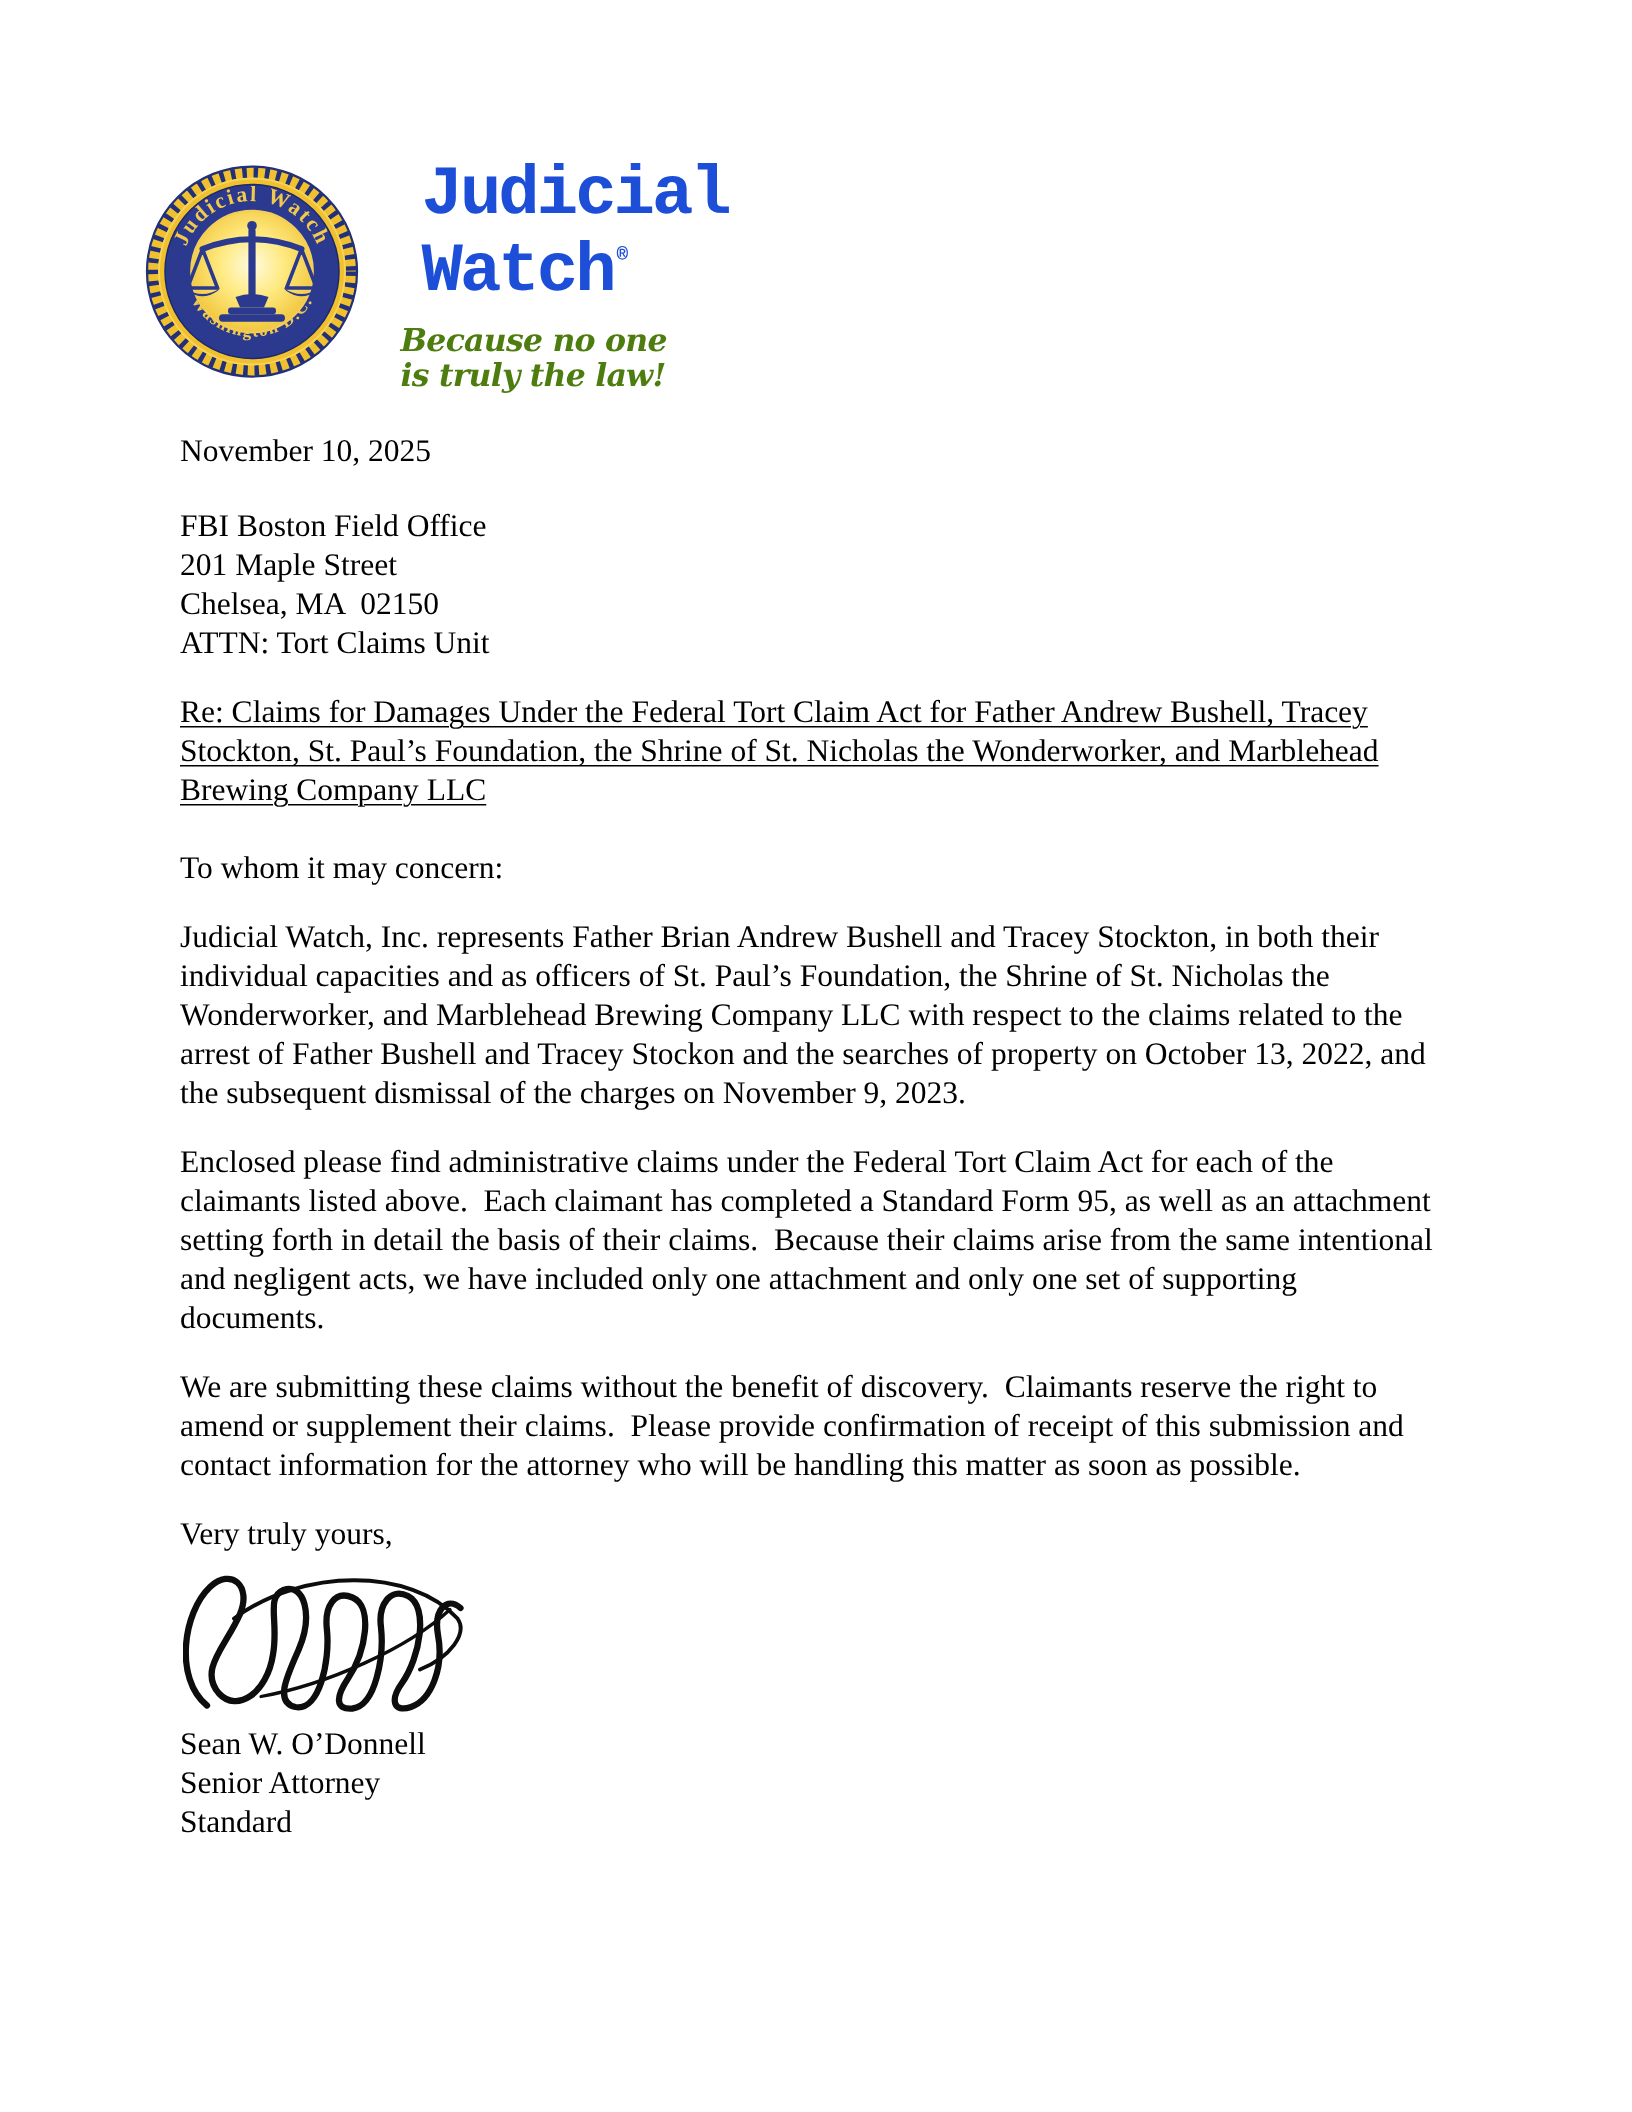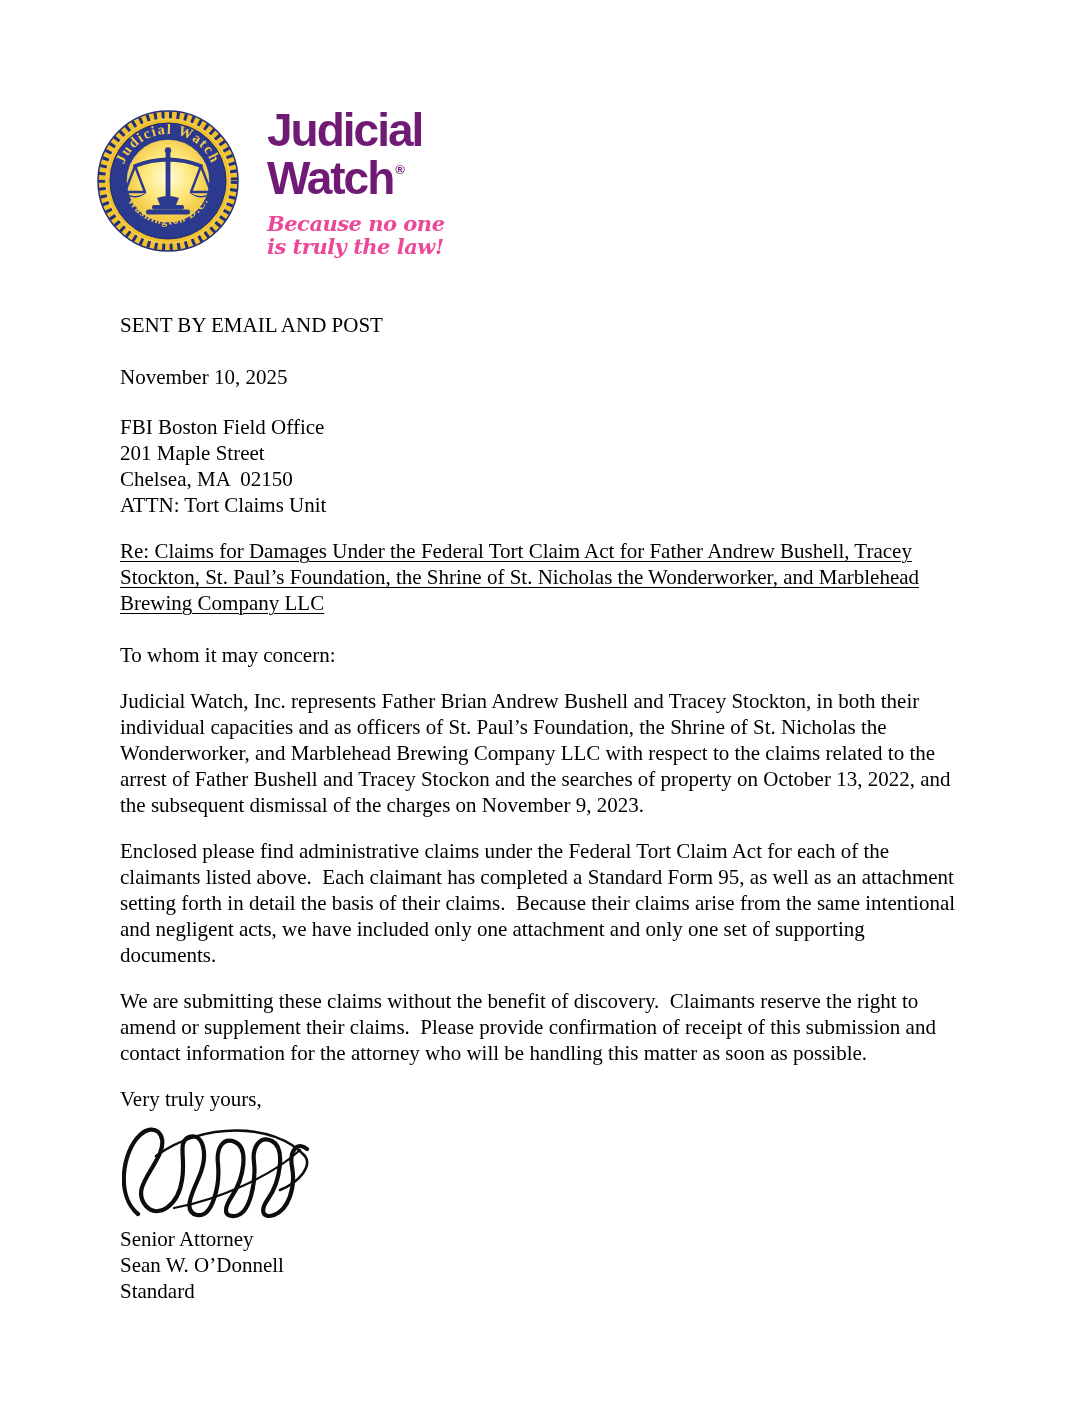--- a/index.html
+++ b/index.html
@@ -15,39 +15,40 @@
   }
   
   .letterhead {
     display: flex;
     align-items: flex-start;
     margin: 108px 0 0 95px;
   }
   .seal-wrap { width: 146px; height: 146px; flex: 0 0 auto; }
   .wordmark-block { margin: 2px 0 0 26px; }
   .wordmark {
-    font-family: Liberation Sans, sans-serif;
+    font-family: Liberation Mono, monospace;
     font-weight: 700;
-    color: #701a75;
+    color: #1d4ed8;
     font-size: 46px;
     line-height: 40px;
     letter-spacing: -2px;
+    margin-left: 14px;
   }
   .wordmark .reg {
     font-size: 13px;
     letter-spacing: 0;
     vertical-align: 20px;
     margin-left: 2px;
   }
   .tagline {
     margin-top: 14px;
     font-family: "DejaVu Serif", serif;
     font-weight: 700;
     font-style: italic;
-    color: #ec4899;
+    color: #4d7c0f;
     font-size: 21px;
     line-height: 23px;
     letter-spacing: -0.5px;
   }
   
   .letter-body {
     margin: 0 125px 0 120px;
     font-size: 21px;
     line-height: 26px;
   }
@@ -127,21 +128,20 @@
       </div>
       <div class="tagline">
         <span>Because no one</span><br>
         <span>is truly the law!</span>
       </div>
     </div>
   </header>
 
   <main class="letter-body">
 
-    <div class="sent-line">SENT BY EMAIL AND POST</div>
 
     <div class="date-line">November 10, 2025</div>
 
     <div class="recipient-block">
       <div class="recipient-line">FBI Boston Field Office</div>
       <div class="recipient-line">201 Maple Street</div>
       <div class="recipient-line">Chelsea, MA  02150</div>
       <div class="recipient-line">ATTN: Tort Claims Unit</div>
     </div>
 
@@ -180,19 +180,19 @@
             C 166,90 174,68 170,47
             C 167,30 176,21 185,29"></path>
 
           <path stroke-width="2.6" d="M34,36 C 80,2 152,2 183,36 C 190,46 178,62 158,70"></path>
           <path stroke-width="2.2" d="M52,88 C 96,80 150,56 178,30"></path>
         </g>
       </svg>
     </div>
 
     <div class="signer-block">
+      <div>Sean W. O’Donnell</div>
       <div>Senior Attorney</div>
-      <div>Sean W. O’Donnell</div>
       <div>Standard</div>
     </div>
 
   </main>
 </div>
 
 </body></html>

